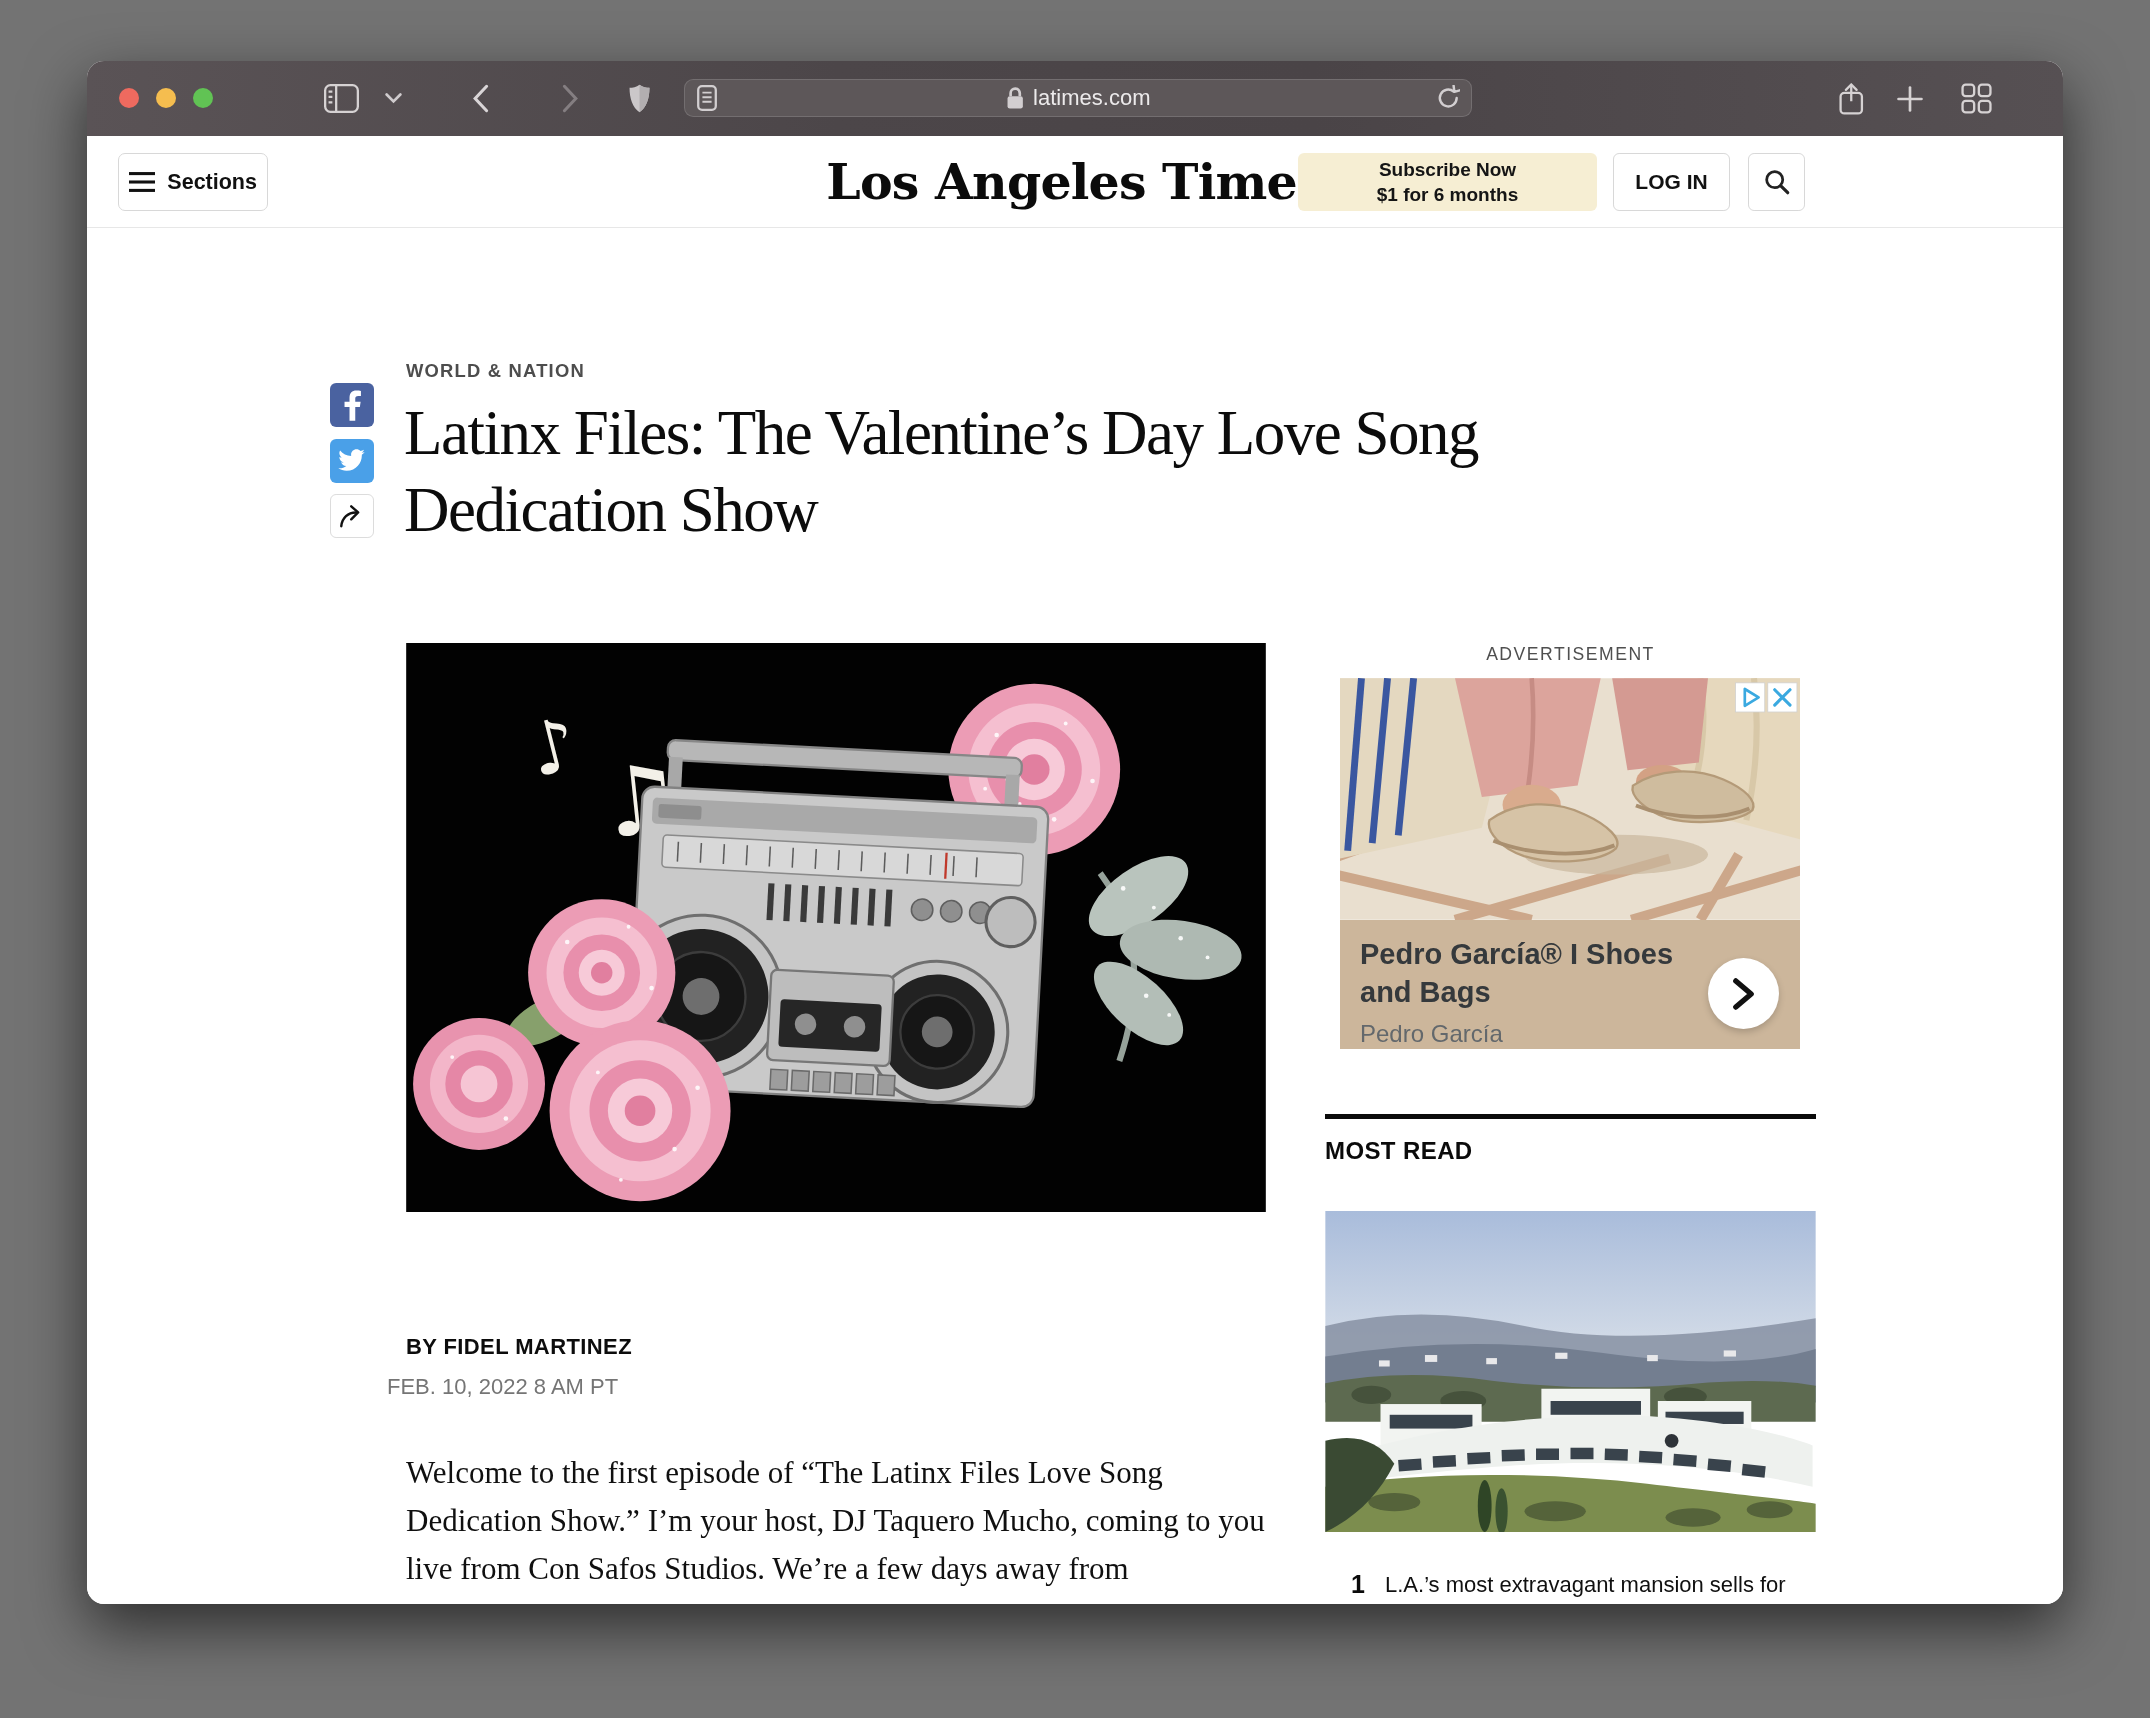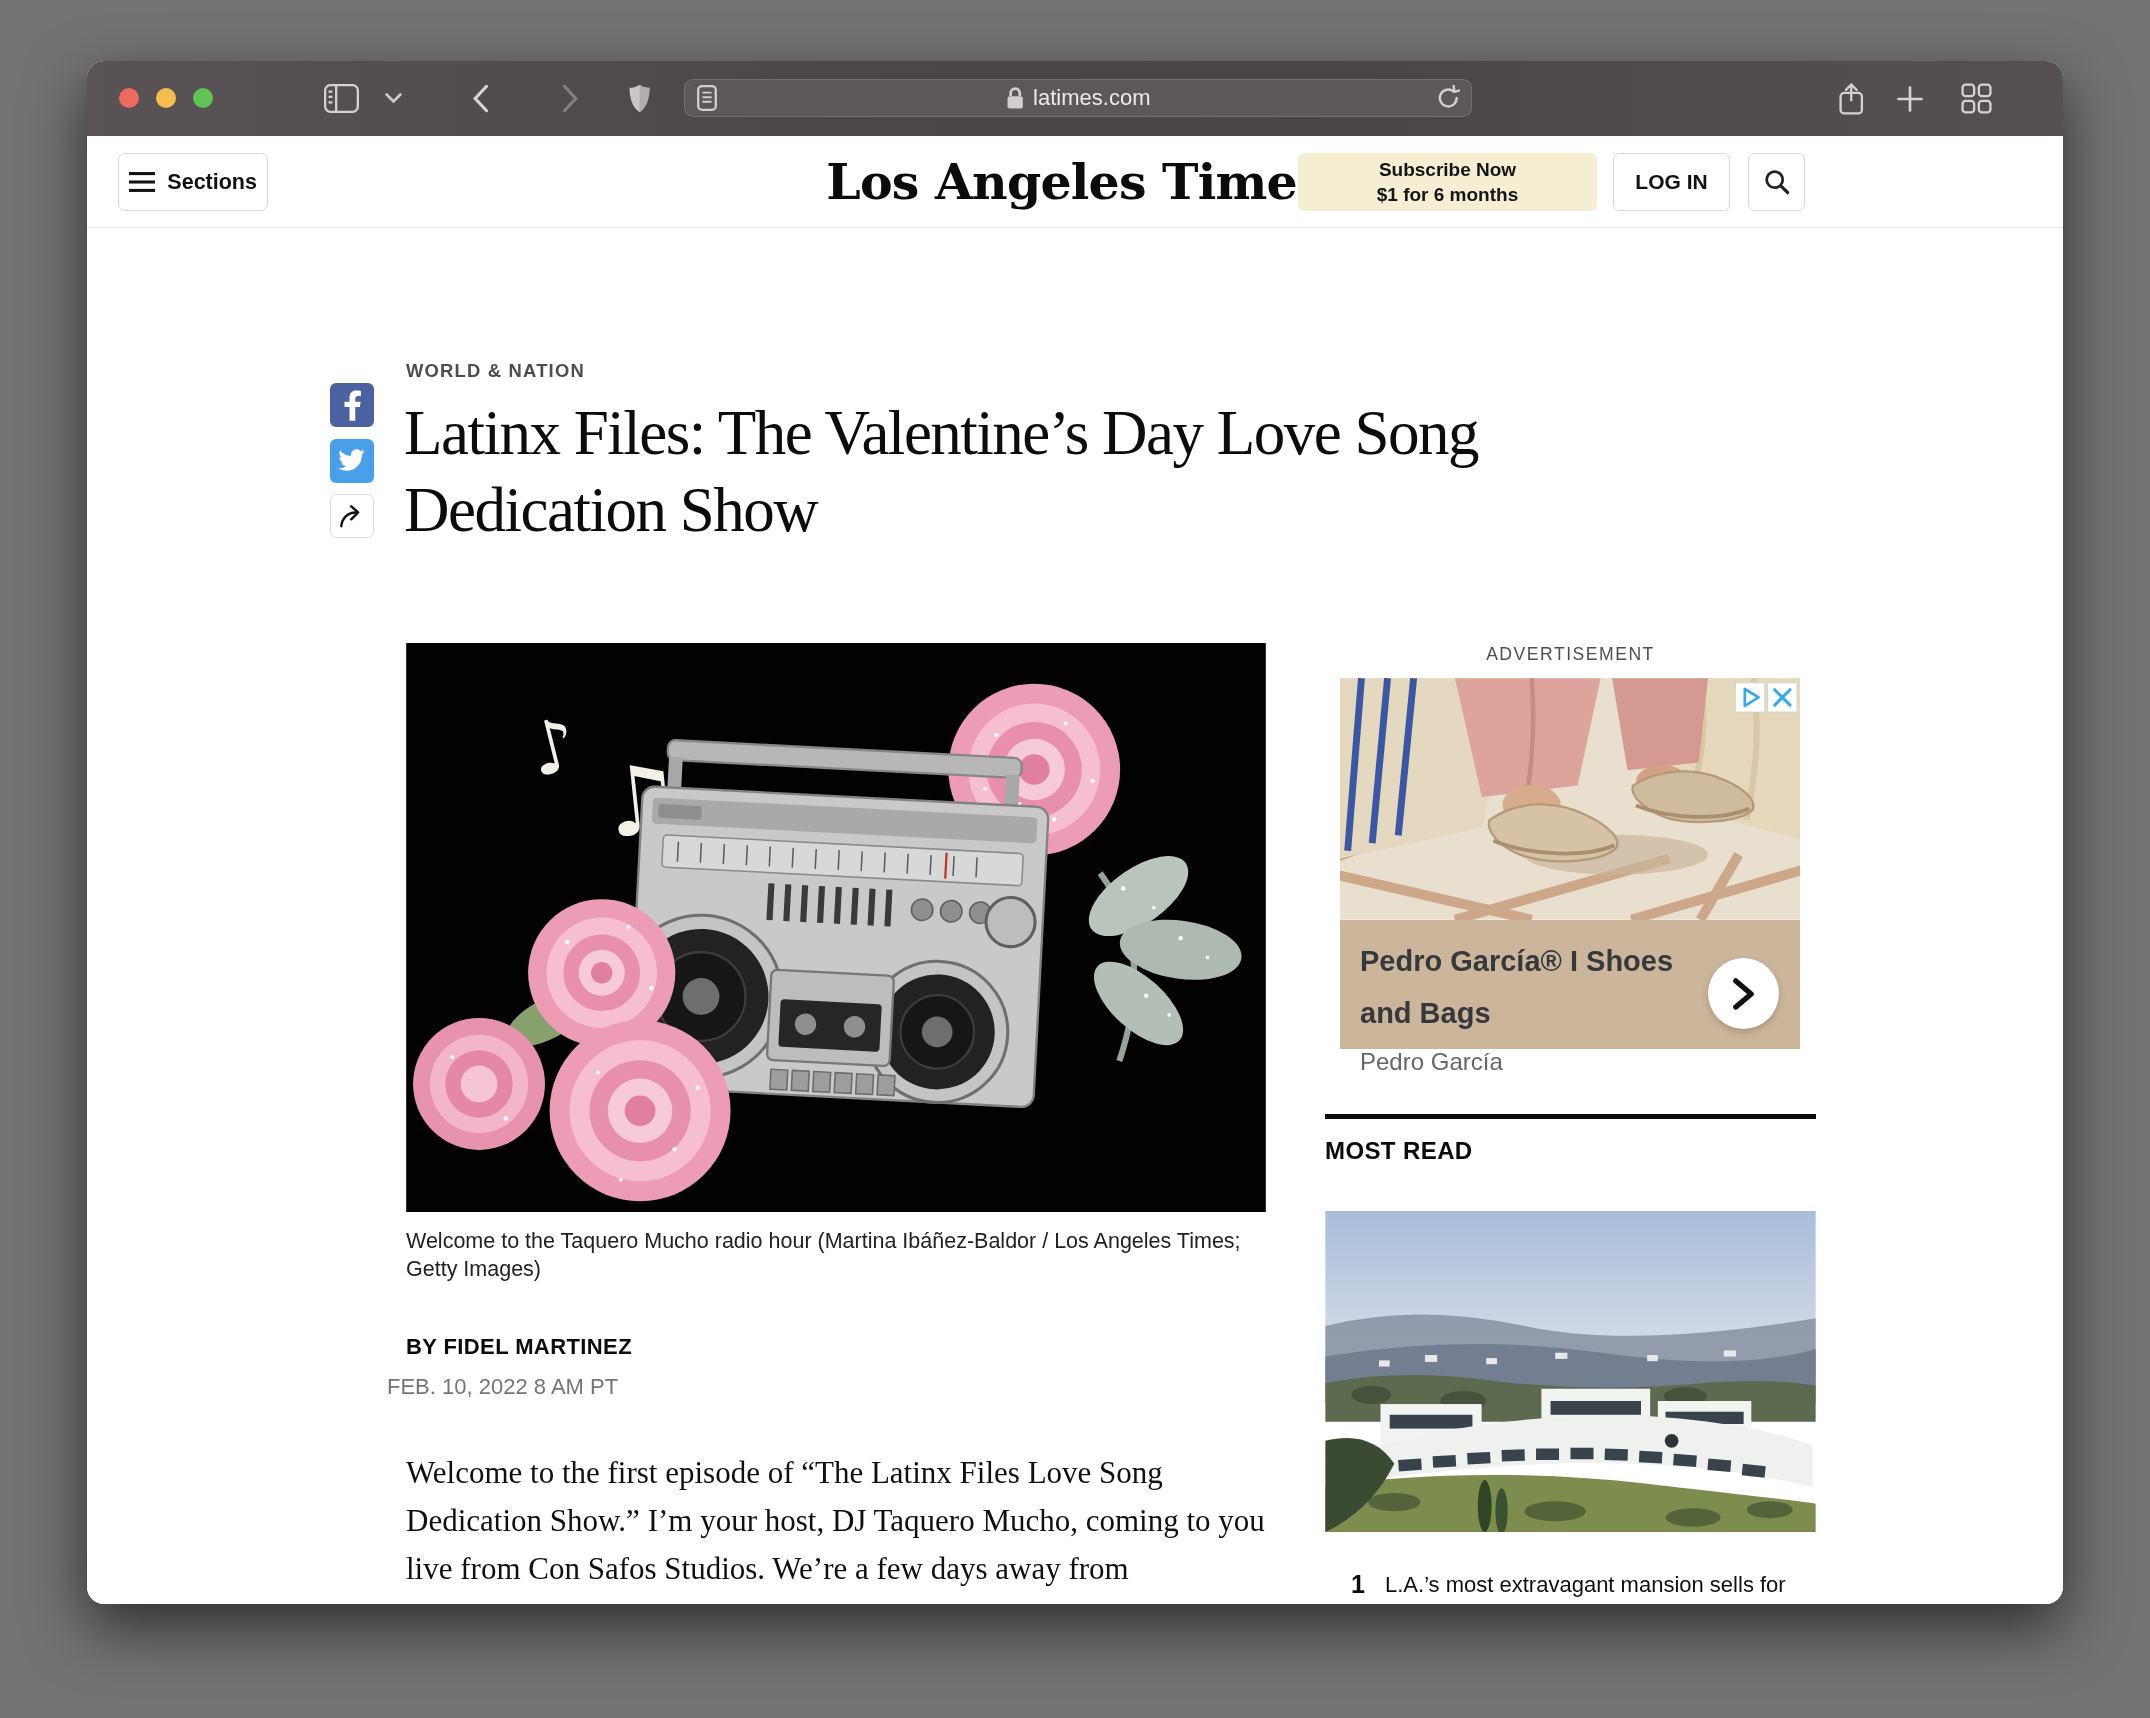--- a/index.html
+++ b/index.html
@@ -52,21 +52,21 @@
   .byline{position:absolute;left:319px;top:1106px;font-size:22px;font-weight:bold;letter-spacing:0.4px;color:#0c0c0c;}
   .date{position:absolute;left:300px;top:1146px;font-size:22px;color:#757575;}
   .bodycopy{position:absolute;left:319px;top:1221px;width:865px;
             font-family:"Liberation Serif",serif;font-size:31px;line-height:48px;color:#101010;}
   
   .ad-label{position:absolute;left:1238px;top:416px;width:491px;text-align:center;
             font-size:17.6px;letter-spacing:1.5px;color:#4f4f4f;}
   .ad-card{position:absolute;left:1253px;top:450px;width:460px;height:370px;cursor:pointer;}
   .ad-photo{position:relative;width:460px;height:242px;overflow:hidden;}
   .ad-panel{position:relative;width:460px;height:129px;background:#ccb69b;padding:15.3px 20px 0 20px;}
-  .ad-headline{width:330px;font-size:29px;line-height:52px;font-weight:bold;color:#35393c;}
+  .ad-headline{width:330px;font-size:29px;line-height:38px;font-weight:bold;color:#35393c;}
   .ad-advertiser{margin-top:9.2px;font-size:24px;color:#63686c;}
   .ad-cta{position:absolute;right:21.5px;top:38px;width:71px;height:71px;border-radius:50%;background:#fff;
           display:flex;align-items:center;justify-content:center;box-shadow:0 3.1px 7.7px rgba(0,0,0,.18);}
   .mr-rule{position:absolute;left:1238px;top:886px;width:491px;height:4.6px;background:#0b0b0b;}
   .mr-title{position:absolute;left:1238px;top:909px;font-size:24px;font-weight:900;letter-spacing:0.4px;color:#0b0b0b;}
   .mr-image{position:absolute;left:1238px;top:983px;width:491px;height:321px;cursor:pointer;}
   .mr-item{position:absolute;left:1238px;width:491px;display:flex;cursor:pointer;}
   .mr-rank{width:60px;padding-left:26px;font-size:25px;font-weight:bold;color:#0b0b0b;line-height:31px;}
   .mr-text{width:430px;font-size:22px;line-height:31px;color:#101010;}
   .i1{top:1341px;}
@@ -338,21 +338,20 @@
             <circle cx="60" cy="540" r="2.5"></circle>
               <circle cx="130" cy="620" r="3"></circle>
               <circle cx="250" cy="560" r="2.5"></circle>
             <circle cx="350" cy="660" r="3"></circle>
               <circle cx="280" cy="700" r="2.5"></circle>
               <circle cx="380" cy="580" r="3"></circle>
           </g>
         </svg>
       </div>
 
-      <div class="caption">Welcome to the Taquero Mucho radio hour  (Martina Ibáñez-Baldor / Los Angeles Times; Getty Images)</div>
       <div class="byline">BY FIDEL MARTINEZ</div>
       <div class="date">FEB. 10, 2022 8 AM PT</div>
       <div class="bodycopy">Welcome to the first episode of “The Latinx Files Love Song Dedication Show.” I’m your host, DJ Taquero Mucho, coming to you live from Con Safos Studios. We’re a few days away from Valentine’s Day, so we’re turning it over to our listeners for the next two hours. Have a special someone you’d like to dedicate a song to? Don’t be shy!</div>
 
       <div class="ad-label">ADVERTISEMENT</div>
 
       <div class="ad-card">
         <div class="ad-photo">
           <svg width="460" height="242" viewBox="0 0 600 315">
             <rect width="600" height="315" fill="#e9dfcf"></rect>

